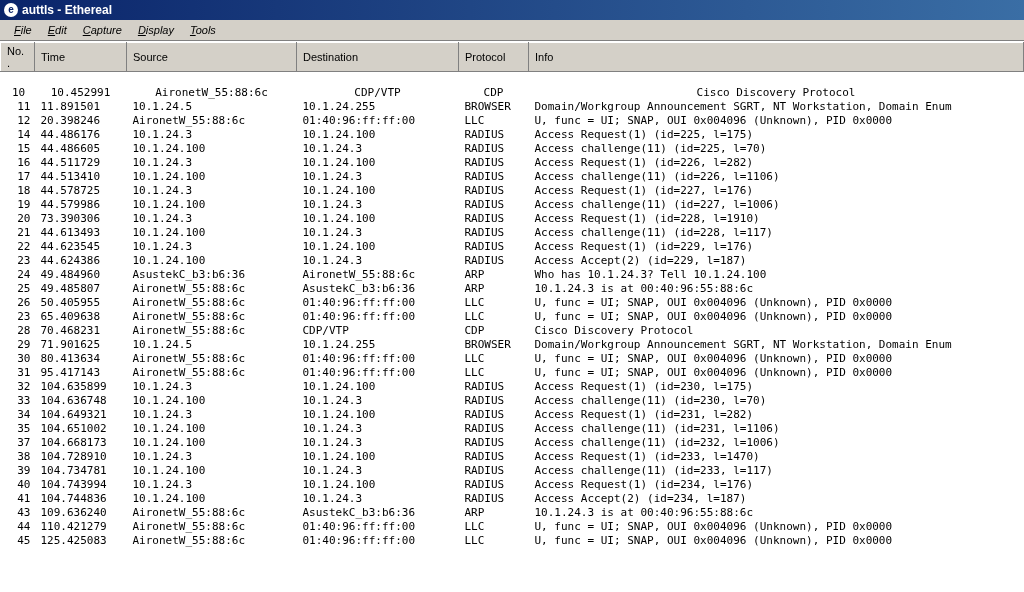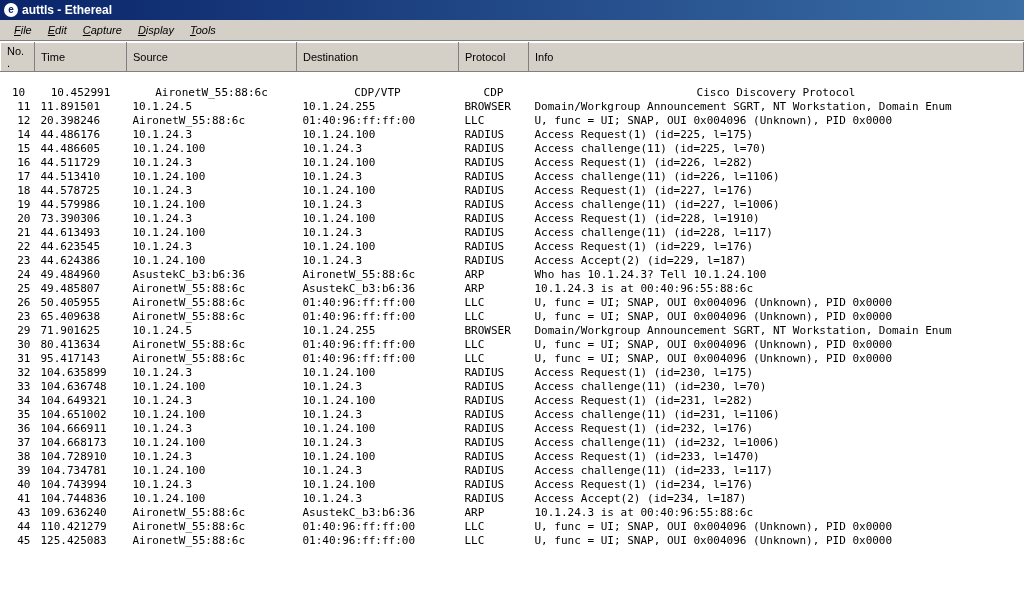--- a/index.html
+++ b/index.html
@@ -266,20 +266,28 @@
         </tr>
         <tr>
           <td class="col-no">23</td>
           <td class="col-time">65.409638</td>
           <td class="col-src">AironetW_55:88:6c</td>
           <td class="col-dst">01:40:96:ff:ff:00</td>
           <td class="col-proto">LLC</td>
           <td class="col-info">U, func = UI; SNAP, OUI 0x004096 (Unknown), PID 0x0000</td>
         </tr>
         <tr>
+          <td class="col-no">28</td>
+          <td class="col-time">70.468231</td>
+          <td class="col-src">AironetW_55:88:6c</td>
+          <td class="col-dst">CDP/VTP</td>
+          <td class="col-proto">CDP</td>
+          <td class="col-info">Cisco Discovery Protocol</td>
+        </tr>
+        <tr>
           <td class="col-no">29</td>
           <td class="col-time">71.901625</td>
           <td class="col-src">10.1.24.5</td>
           <td class="col-dst">10.1.24.255</td>
           <td class="col-proto">BROWSER</td>
           <td class="col-info">Domain/Workgroup Announcement SGRT, NT Workstation, Domain Enum</td>
         </tr>
         <tr>
           <td class="col-no">30</td>
           <td class="col-time">80.413634</td>
@@ -322,28 +330,20 @@
         </tr>
         <tr>
           <td class="col-no">35</td>
           <td class="col-time">104.651002</td>
           <td class="col-src">10.1.24.100</td>
           <td class="col-dst">10.1.24.3</td>
           <td class="col-proto">RADIUS</td>
           <td class="col-info">Access challenge(11) (id=231, l=1106)</td>
         </tr>
         <tr>
-          <td class="col-no">36</td>
-          <td class="col-time">104.666911</td>
-          <td class="col-src">10.1.24.3</td>
-          <td class="col-dst">10.1.24.100</td>
-          <td class="col-proto">RADIUS</td>
-          <td class="col-info">Access Request(1) (id=232, l=176)</td>
-        </tr>
-        <tr>
           <td class="col-no">37</td>
           <td class="col-time">104.668173</td>
           <td class="col-src">10.1.24.100</td>
           <td class="col-dst">10.1.24.3</td>
           <td class="col-proto">RADIUS</td>
           <td class="col-info">Access challenge(11) (id=232, l=1006)</td>
         </tr>
         <tr>
           <td class="col-no">38</td>
           <td class="col-time">104.728910</td>

